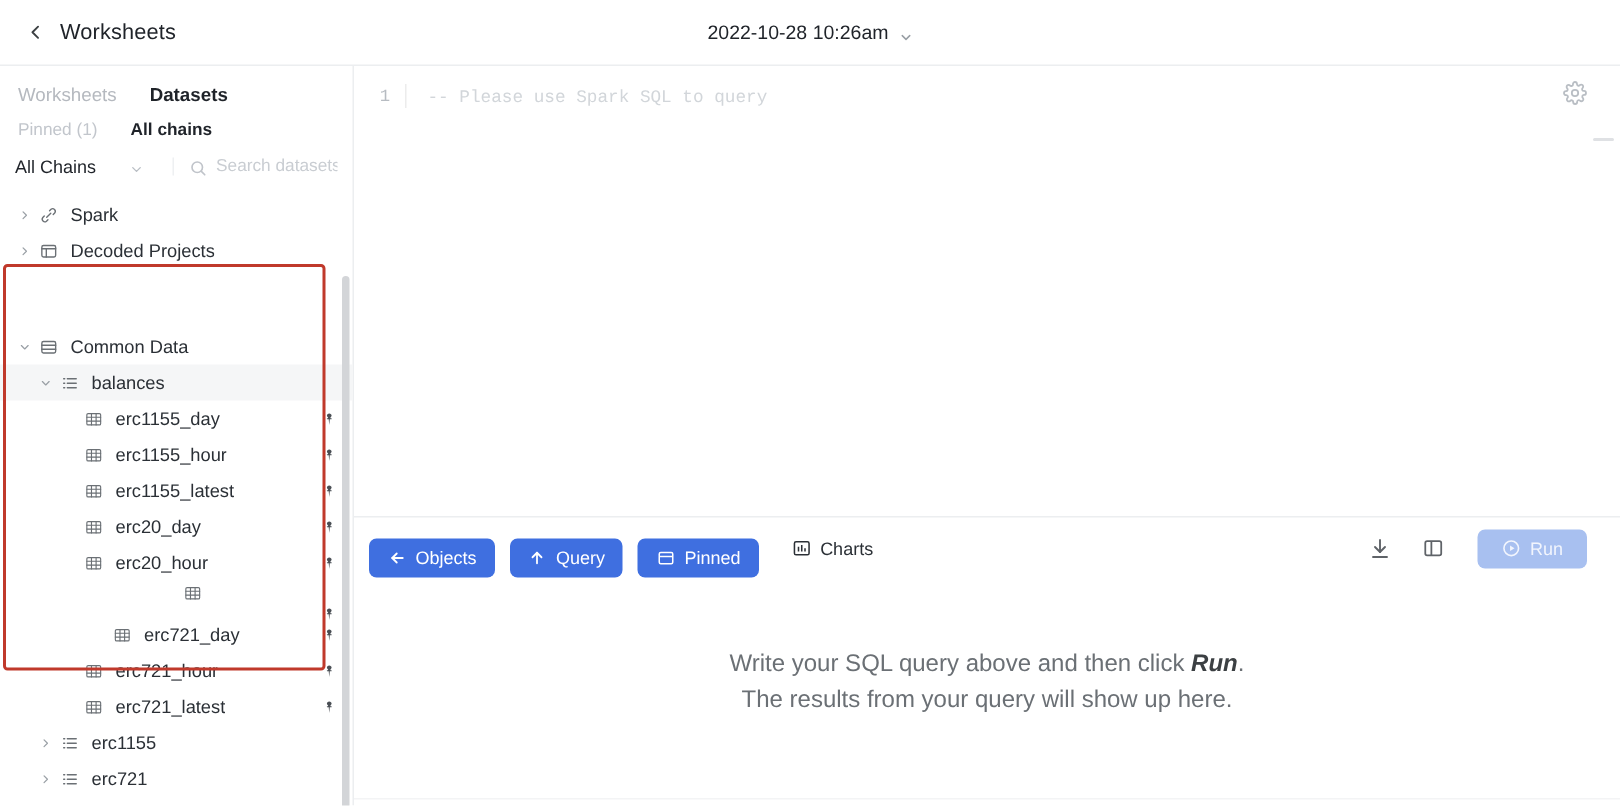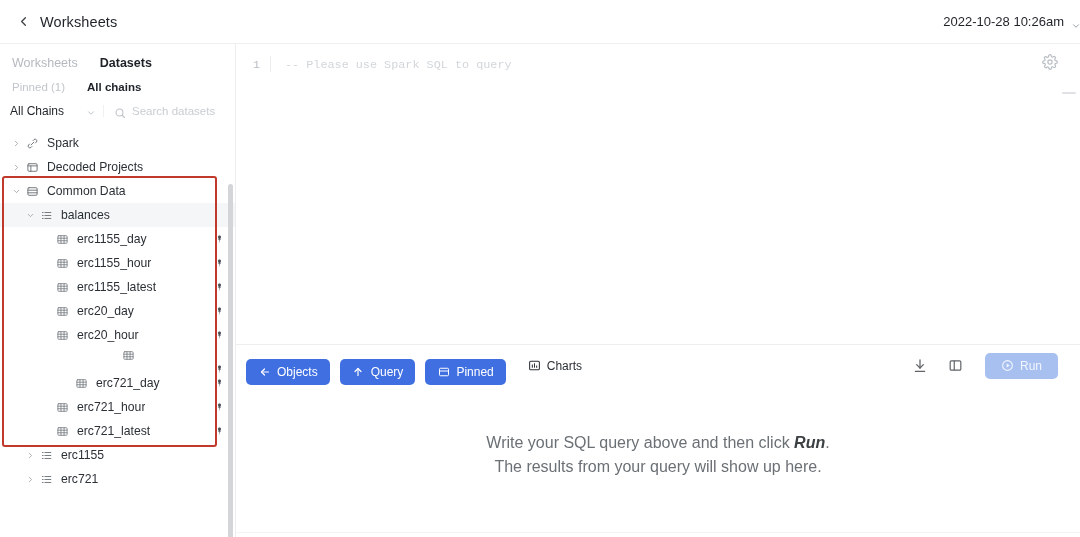--- a/index.html
+++ b/index.html
@@ -23,21 +23,21 @@
   .back-chevron {
     width: 22px; height: 22px; margin-left: 12px;
     display: flex; align-items: center; justify-content: center;
     color: #3c4043; cursor: pointer;
   }
   .topbar-title {
     font-size: 14.5px; color: #1f2329; margin-left: 6px; letter-spacing: .1px;
   }
   .topbar-center {
     position: absolute; left: 0; right: 0; top: 0; bottom: 0;
-    display: flex; align-items: center; justify-content: flex-end;
+    display: flex; align-items: center; justify-content: center;
     pointer-events: none;
   }
   .date-wrap { display: flex; align-items: center; gap: 7px; pointer-events: auto; cursor: pointer; }
   .date-text { font-size: 13px; color: #1f2329; }
   .caret-down { width: 9px; height: 9px; color: #9aa0a6; }
 
   
   .body { flex: 1; display: flex; min-height: 0; }
 
   
@@ -66,21 +66,21 @@
     display: flex; align-items: center;
     padding: 11px 10px 9px 10px; gap: 6px;
   }
   .chain-select {
     display: flex; align-items: center; gap: 22px;
     font-size: 12px; color: #1f2329; cursor: pointer;
   }
   .chain-select .caret-down { color: #b9bec4; }
   .search-box {
     flex: 1; display: flex; align-items: center; gap: 6px;
-    border-left: 1px solid #eef0f2; padding-left: 10px; margin-left: 2px;
+    border-left: 1px solid #eef0f2; padding-left: 10px; margin-left: 14px;
   }
   .search-icon { width: 12px; height: 12px; color: #c0c4ca; flex: none; }
   .search-input {
     border: none; outline: none; background: transparent;
     font-size: 11.5px; color: #3c4043; width: 100%;
     font-family: "Liberation Sans", sans-serif;
   }
   .search-input::placeholder { color: #c9cdd2; }
 
   
@@ -292,21 +292,21 @@
             </span>
             <span class="node-icon">
               <svg viewBox="0 0 24 24" width="13" height="13" fill="none" stroke="currentColor" stroke-width="1.7" stroke-linecap="round" stroke-linejoin="round">
                 <rect x="3.5" y="5" width="17" height="14" rx="2"></rect>
                 <line x1="3.5" y1="9" x2="20.5" y2="9"></line>
                 <line x1="9" y1="9" x2="9" y2="19"></line>
               </svg>
             </span>
             <span class="node-label">Decoded Projects</span>
           </div>
-          <div class="tree-row" style="padding-left: 8px;">
+          <div class="tree-row" style="padding-left: 8px; margin-top: 40px;">
             <span class="twisty">
               <svg viewBox="0 0 24 24" width="9" height="9" fill="none" stroke="currentColor" stroke-width="2.2" stroke-linecap="round" stroke-linejoin="round">
                 <polyline points="6 9 12 15 18 9"></polyline>
               </svg>
             </span>
             <span class="node-icon">
               <svg viewBox="0 0 24 24" width="13" height="13" fill="none" stroke="currentColor" stroke-width="1.7" stroke-linecap="round" stroke-linejoin="round">
                 <rect x="3.5" y="5" width="17" height="14" rx="2"></rect>
                 <line x1="3.5" y1="9.6" x2="20.5" y2="9.6"></line>
                 <line x1="3.5" y1="14.4" x2="20.5" y2="14.4"></line>

